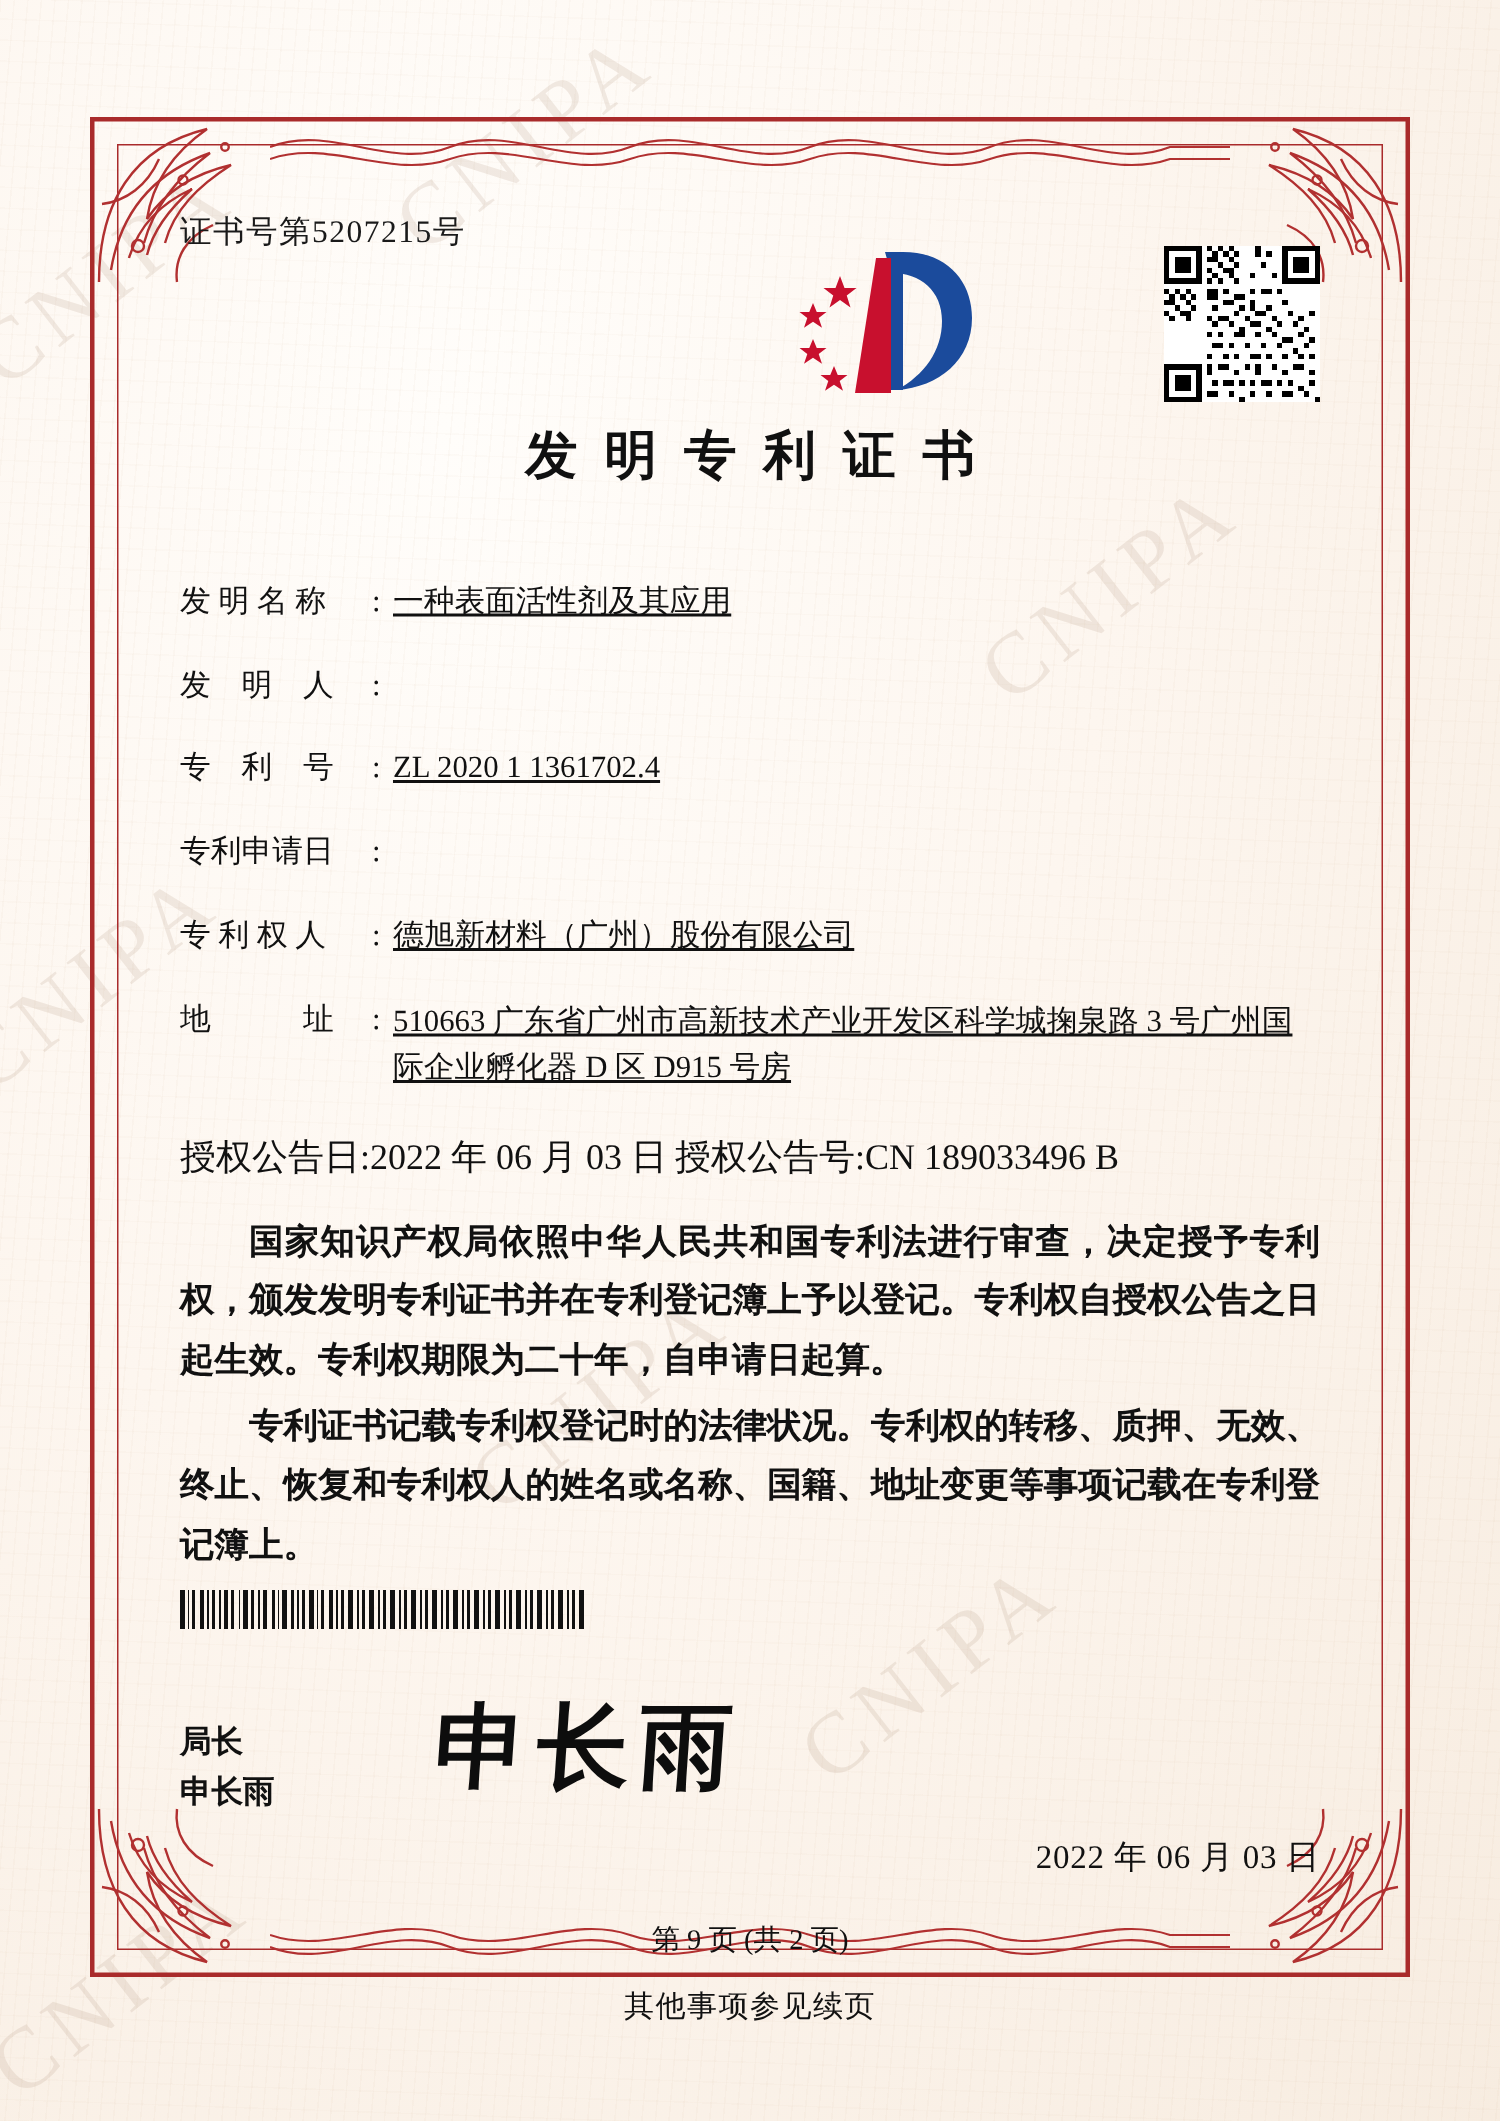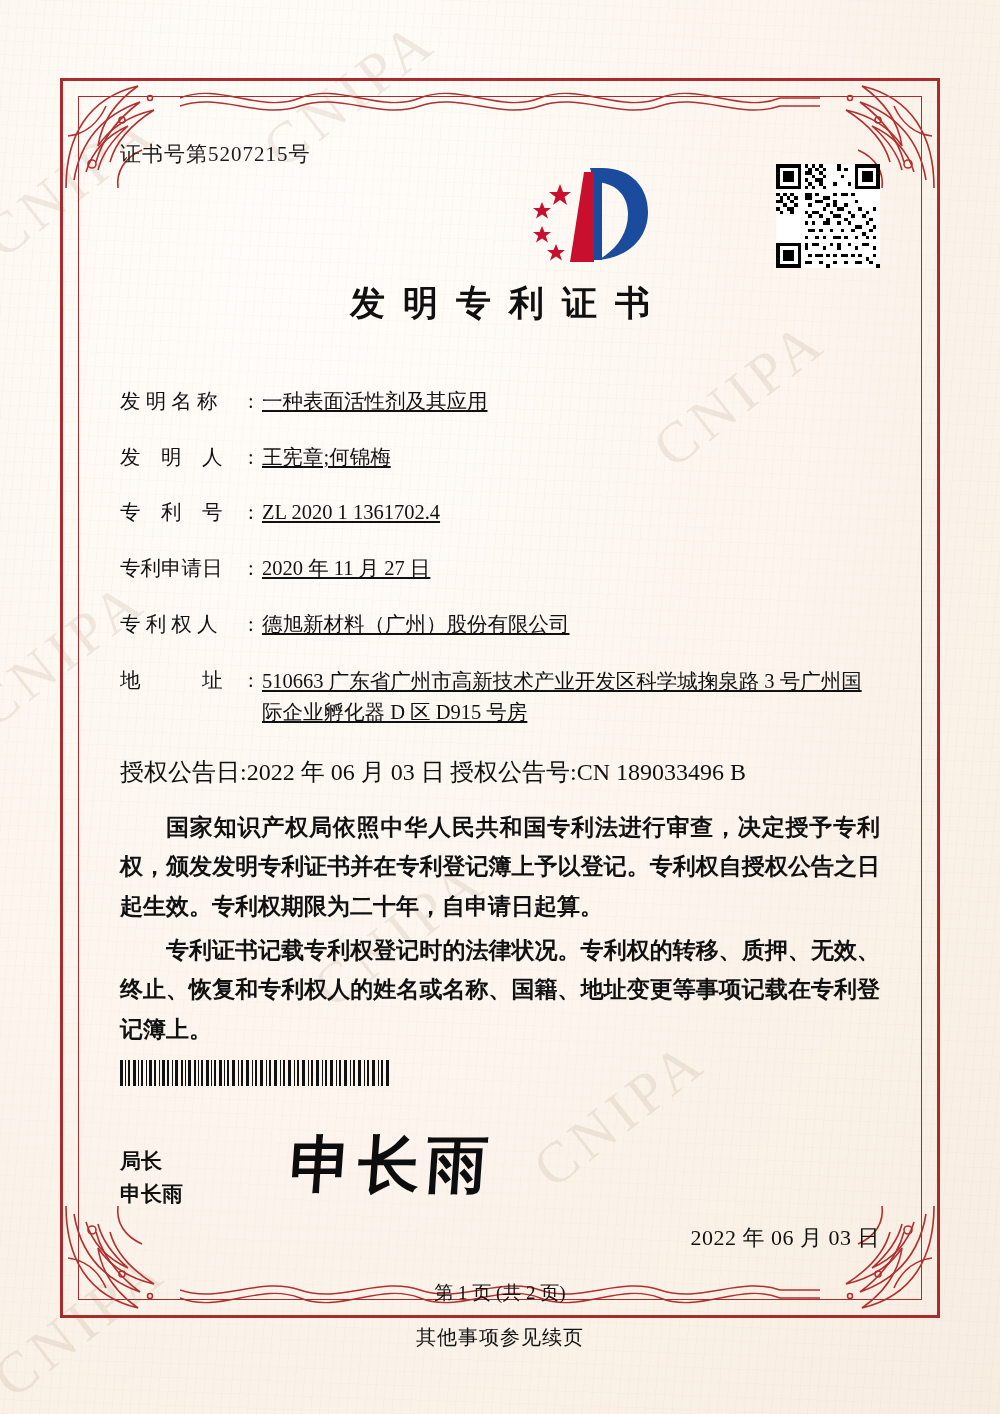--- a/index.html
+++ b/index.html
@@ -452,31 +452,29 @@
 
     <div class="fields">
       <div class="field-row">
         <div class="field-label">发 明 名 称</div>
         <div class="field-colon">:</div>
         <div class="field-value">一种表面活性剂及其应用</div>
       </div>
       <div class="field-row">
         <div class="field-label">发　明　人</div>
         <div class="field-colon">:</div>
-        <div class="field-value">王宪章;何锦梅</div>
       </div>
       <div class="field-row">
         <div class="field-label">专　利　号</div>
         <div class="field-colon">:</div>
         <div class="field-value">ZL 2020 1 1361702.4</div>
       </div>
       <div class="field-row">
         <div class="field-label">专利申请日</div>
         <div class="field-colon">:</div>
-        <div class="field-value">2020 年 11 月 27 日</div>
       </div>
       <div class="field-row">
         <div class="field-label">专 利 权 人</div>
         <div class="field-colon">:</div>
         <div class="field-value">德旭新材料（广州）股份有限公司</div>
       </div>
       <div class="field-row">
         <div class="field-label">地　　　址</div>
         <div class="field-colon">:</div>
         <div class="field-value wide">510663 广东省广州市高新技术产业开发区科学城掬泉路 3 号广州国际企业孵化器 D 区 D915 号房</div>
@@ -564,17 +562,17 @@
       </svg>
     </div>
 
     <div class="sign-block">
       <div class="sign-label">局长</div>
       <div class="sign-label">申长雨</div>
       <div class="signature">申长雨</div>
       <div class="sign-date">2022 年 06 月 03 日</div>
     </div>
 
-    <div class="page-num">第 1 页 (共 2 页)</div>
+    <div class="page-num">第 9 页 (共 2 页)</div>
   </div>
 
   <div class="footer-note">其他事项参见续页</div>
 </div>
 
 </body></html>

